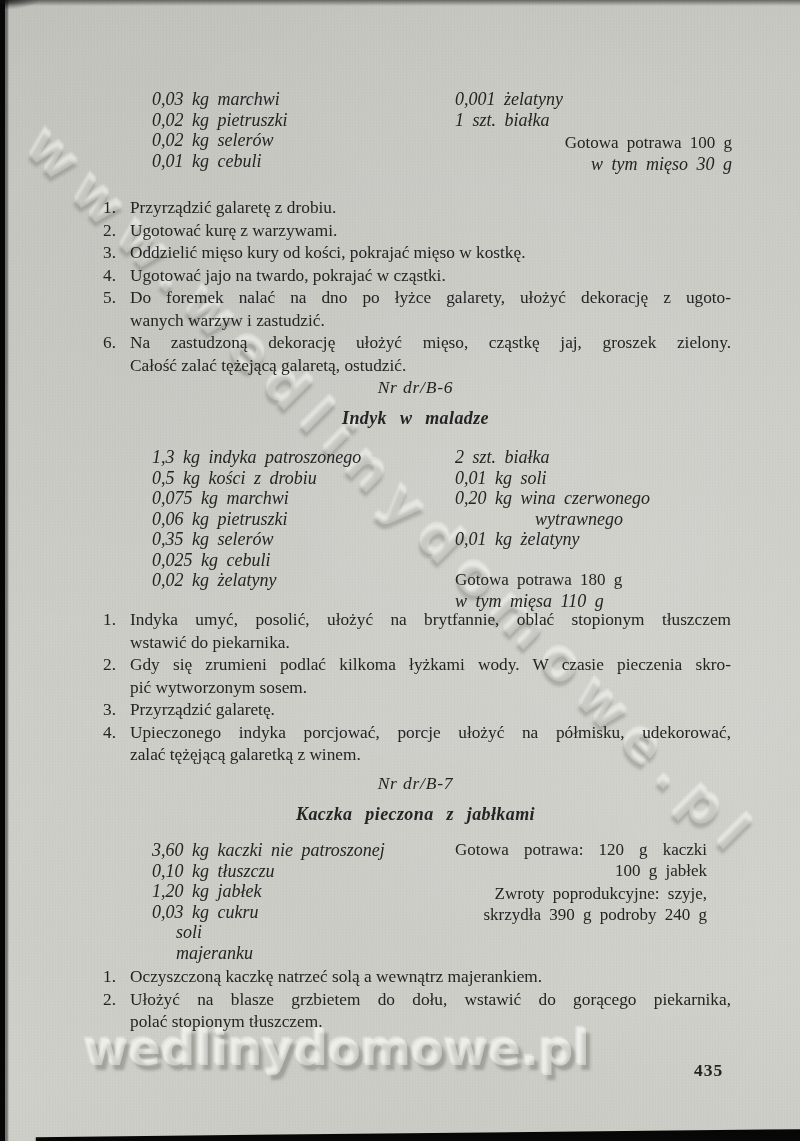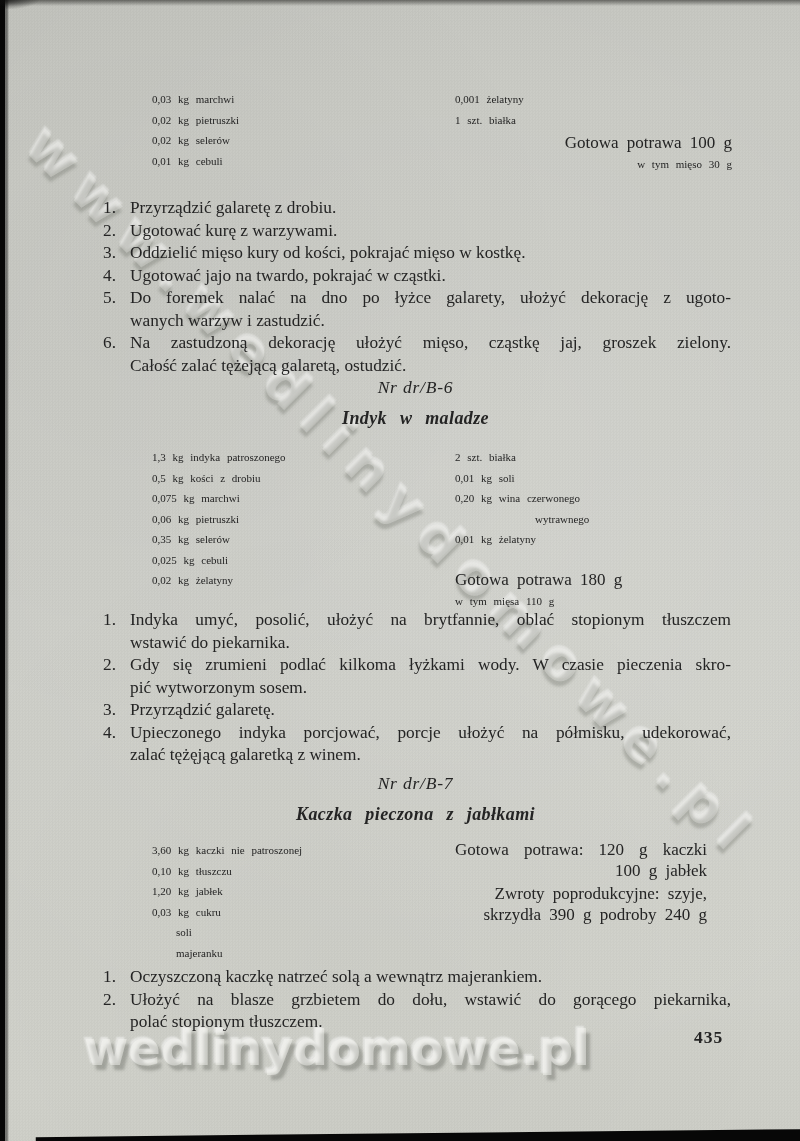--- a/index.html
+++ b/index.html
@@ -61,21 +61,21 @@
     left:84px; top:1020px;
     font-size:48px; letter-spacing:0px;
     color:rgba(246,247,242,0.48);
     text-shadow:4px 5px 3px rgba(100,102,96,0.42), -2px -2px 2px rgba(255,255,255,0.5);
   }
 
   
   .ingL { left:152px; width:300px; }
   .ingR { left:455px; width:277px; }
   .il {
-    font-size:11px; line-height:20.5px;
+    font-style:italic; font-size:18px; line-height:20.5px;
     word-spacing:4px; white-space:nowrap;
   }
   .roman { font-style:normal; font-size:17px; }
   .yield { margin-top:3px;text-align:right; }
   .yield2 { margin-top:20.5px; }
   .ind24 { margin-left:24px; }
   .ind28 { margin-left:28px; }
   .ind80 { margin-left:80px; }
   .tright { text-align:right; white-space:normal; }
   .jl { text-align:justify; text-align-last:justify; white-space:normal; }
@@ -85,21 +85,21 @@
   .step { display:flex; align-items:flex-start; }
   .sn { flex:none; width:22px; text-align:right; font-size:17.3px; line-height:22.5px; }
   .sb { margin-left:14px; width:601px; }
   .sl { font-size:17.3px; line-height:22.5px; }
 
   
   .code, .rtitle { left:100px; width:631px; text-align:center; margin:0;font-style:italic; }
   .code { font-size:17.5px; font-weight:normal; letter-spacing:0.8px; }
   .rtitle { font-size:18px; font-weight:bold; word-spacing:8px; letter-spacing:0.4px; }
 
-  .pagenum { left:694px; top:1027px; font-size:17.5px; font-weight:bold; letter-spacing:1px; }
+  .pagenum { left:694px; top:1060px; font-size:17.5px; font-weight:bold; letter-spacing:1px; }
 
   
   #r1ingL { top:89px; } #r1ingR { top:89px; }
   #r1steps { top:197px; }
   #r2code  { top:377px; }
   #r2title { top:408px; }
   #r2ingL { top:447px; } #r2ingR { top:447px; }
   #r2steps { top:609px; }
   #r3code  { top:773px; }
   #r3title { top:804px; }

